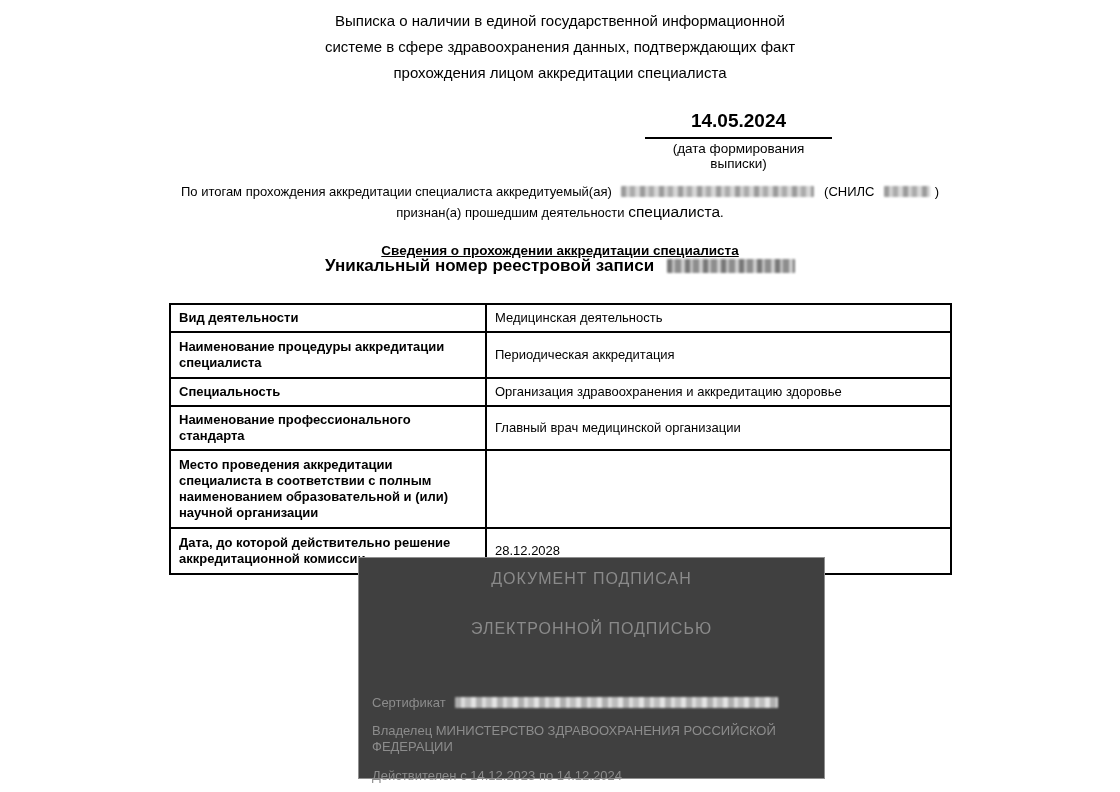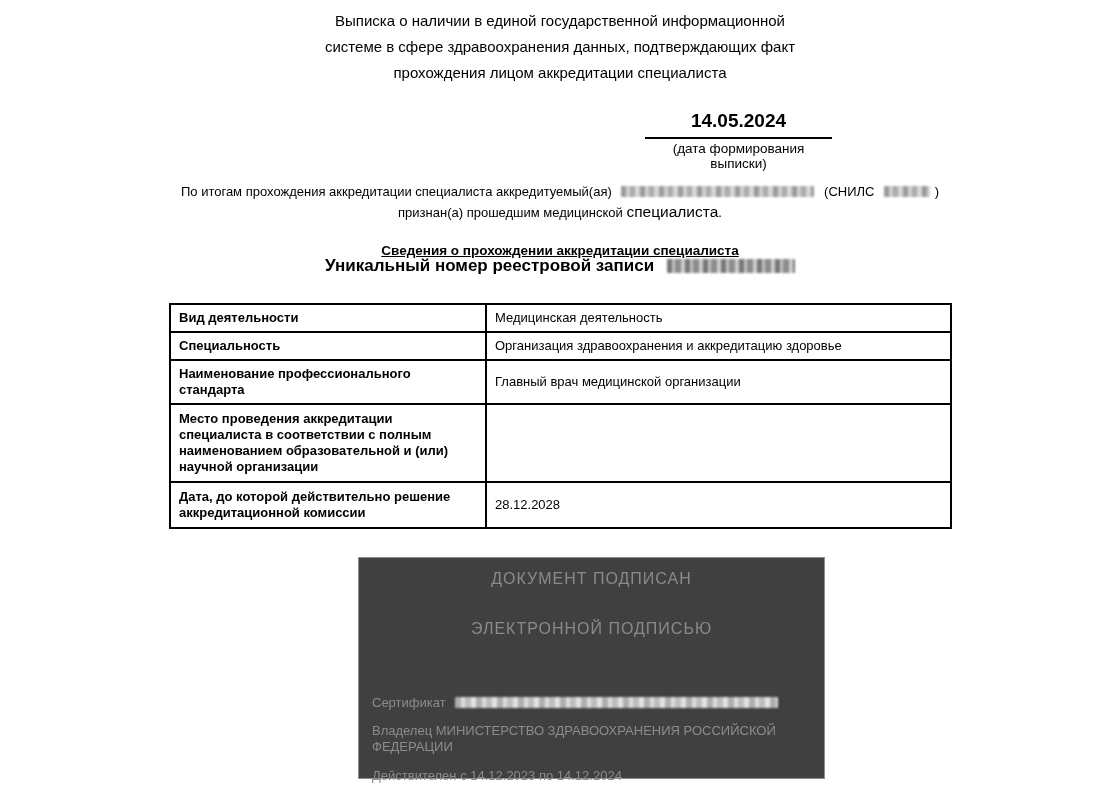--- a/index.html
+++ b/index.html
@@ -95,37 +95,41 @@
 
   <div class="intro">
     <div>
       <span>По итогам прохождения аккредитации специалиста аккредитуемый(ая)</span>
       <span class="redact" style="width:193px;height:11px;margin:0 6px;"></span>
       <span>(СНИЛС</span>
       <span class="redact" style="width:46px;height:11px;margin:0 1px 0 6px;"></span>
       <span>)</span>
     </div>
     <div>
-      <span>признан(а) прошедшим медицинской</span>
+      <span>признан(а) прошедшим деятельности</span>
       <span class="emph">специалиста</span><span>.</span>
     </div>
   </div>
 
   <div class="section-heading">Сведения о прохождении аккредитации специалиста</div>
 
   <div class="registry-line">
     <span>Уникальный номер реестровой записи</span>
     <span class="redact redact-dark" style="width:128px;height:14px;margin-left:8px;vertical-align:-2px;"></span>
   </div>
 
   <table class="acc-table">
     <tbody>
       <tr>
         <td class="k">Вид деятельности</td>
         <td>Медицинская деятельность</td>
+      </tr>
+      <tr class="tall">
+        <td class="k">Наименование процедуры аккредитации специалиста</td>
+        <td>Периодическая аккредитация</td>
       </tr>
       <tr>
         <td class="k">Специальность</td>
         <td>Организация здравоохранения и аккредитацию здоровье</td>
       </tr>
       <tr>
         <td class="k">Наименование профессионального стандарта</td>
         <td>Главный врач медицинской организации</td>
       </tr>
       <tr class="tall">

